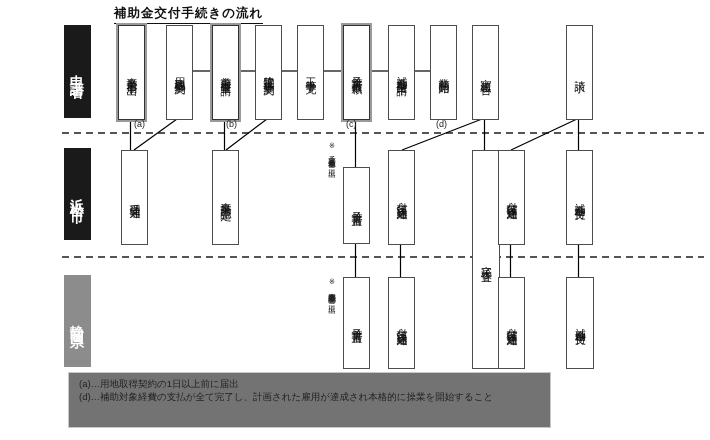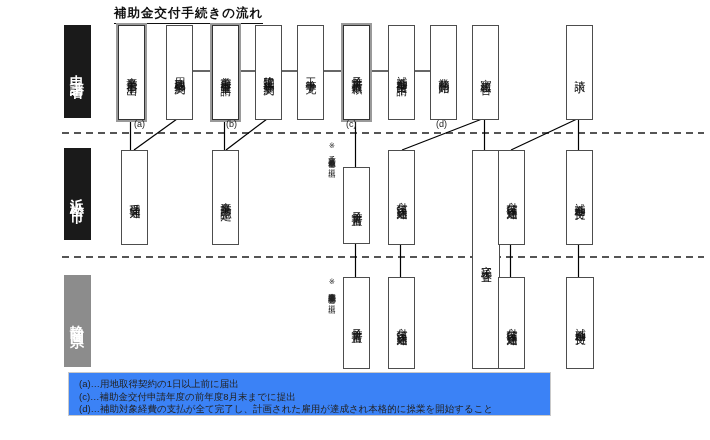--- a/index.html
+++ b/index.html
@@ -29,22 +29,22 @@
   .marker{position:absolute;font-size:9px;color:#222;}
   .divider{
     position:absolute;left:62px;width:642px;height:2px;
     background:repeating-linear-gradient(90deg,#555 0 7px,transparent 7px 12px);
   }
   .sidenote{
     position:absolute;font-size:7.5px;color:#222;line-height:1;
   }
   .sidenote .vtext{letter-spacing:0.5px;}
   .footnotes{
-    position:absolute;left:68px;top:372px;width:483px;height:44px;
-    border:1px solid #c9c9c9;background:#3b82f6;padding:5px 10px;box-sizing:border-box;
+    position:absolute;left:68px;top:372px;width:483px;height:56px;
+    border:1px solid #c9c9c9;background:#737373;padding:5px 10px;box-sizing:border-box;
   }
   .footnotes div{font-size:9.5px;line-height:1.33;color:#222;white-space:nowrap;}
   svg.edges{position:absolute;left:0;top:0;}
 </style>
 </head>
 <body>
 
 <div id="canvas">
 
   <div class="title">補助金交付手続きの流れ</div>
@@ -158,17 +158,16 @@
   </div>
   <div class="node" style="left:498px;top:277px;width:25px;height:90px">
     <span class="vtext">交付確定通知</span>
   </div>
   <div class="node" style="left:566px;top:277px;width:26px;height:90px">
     <span class="vtext">補助金交付</span>
   </div>
 
   <div class="footnotes">
     <div>(a)…用地取得契約の1日以上前に届出</div>
-    <div>(c)…補助金交付申請年度の前年度8月末までに提出</div>
     <div>(d)…補助対象経費の支払が全て完了し、計画された雇用が達成され本格的に操業を開始すること</div>
   </div>
 
 </div>
 
 </body></html>

